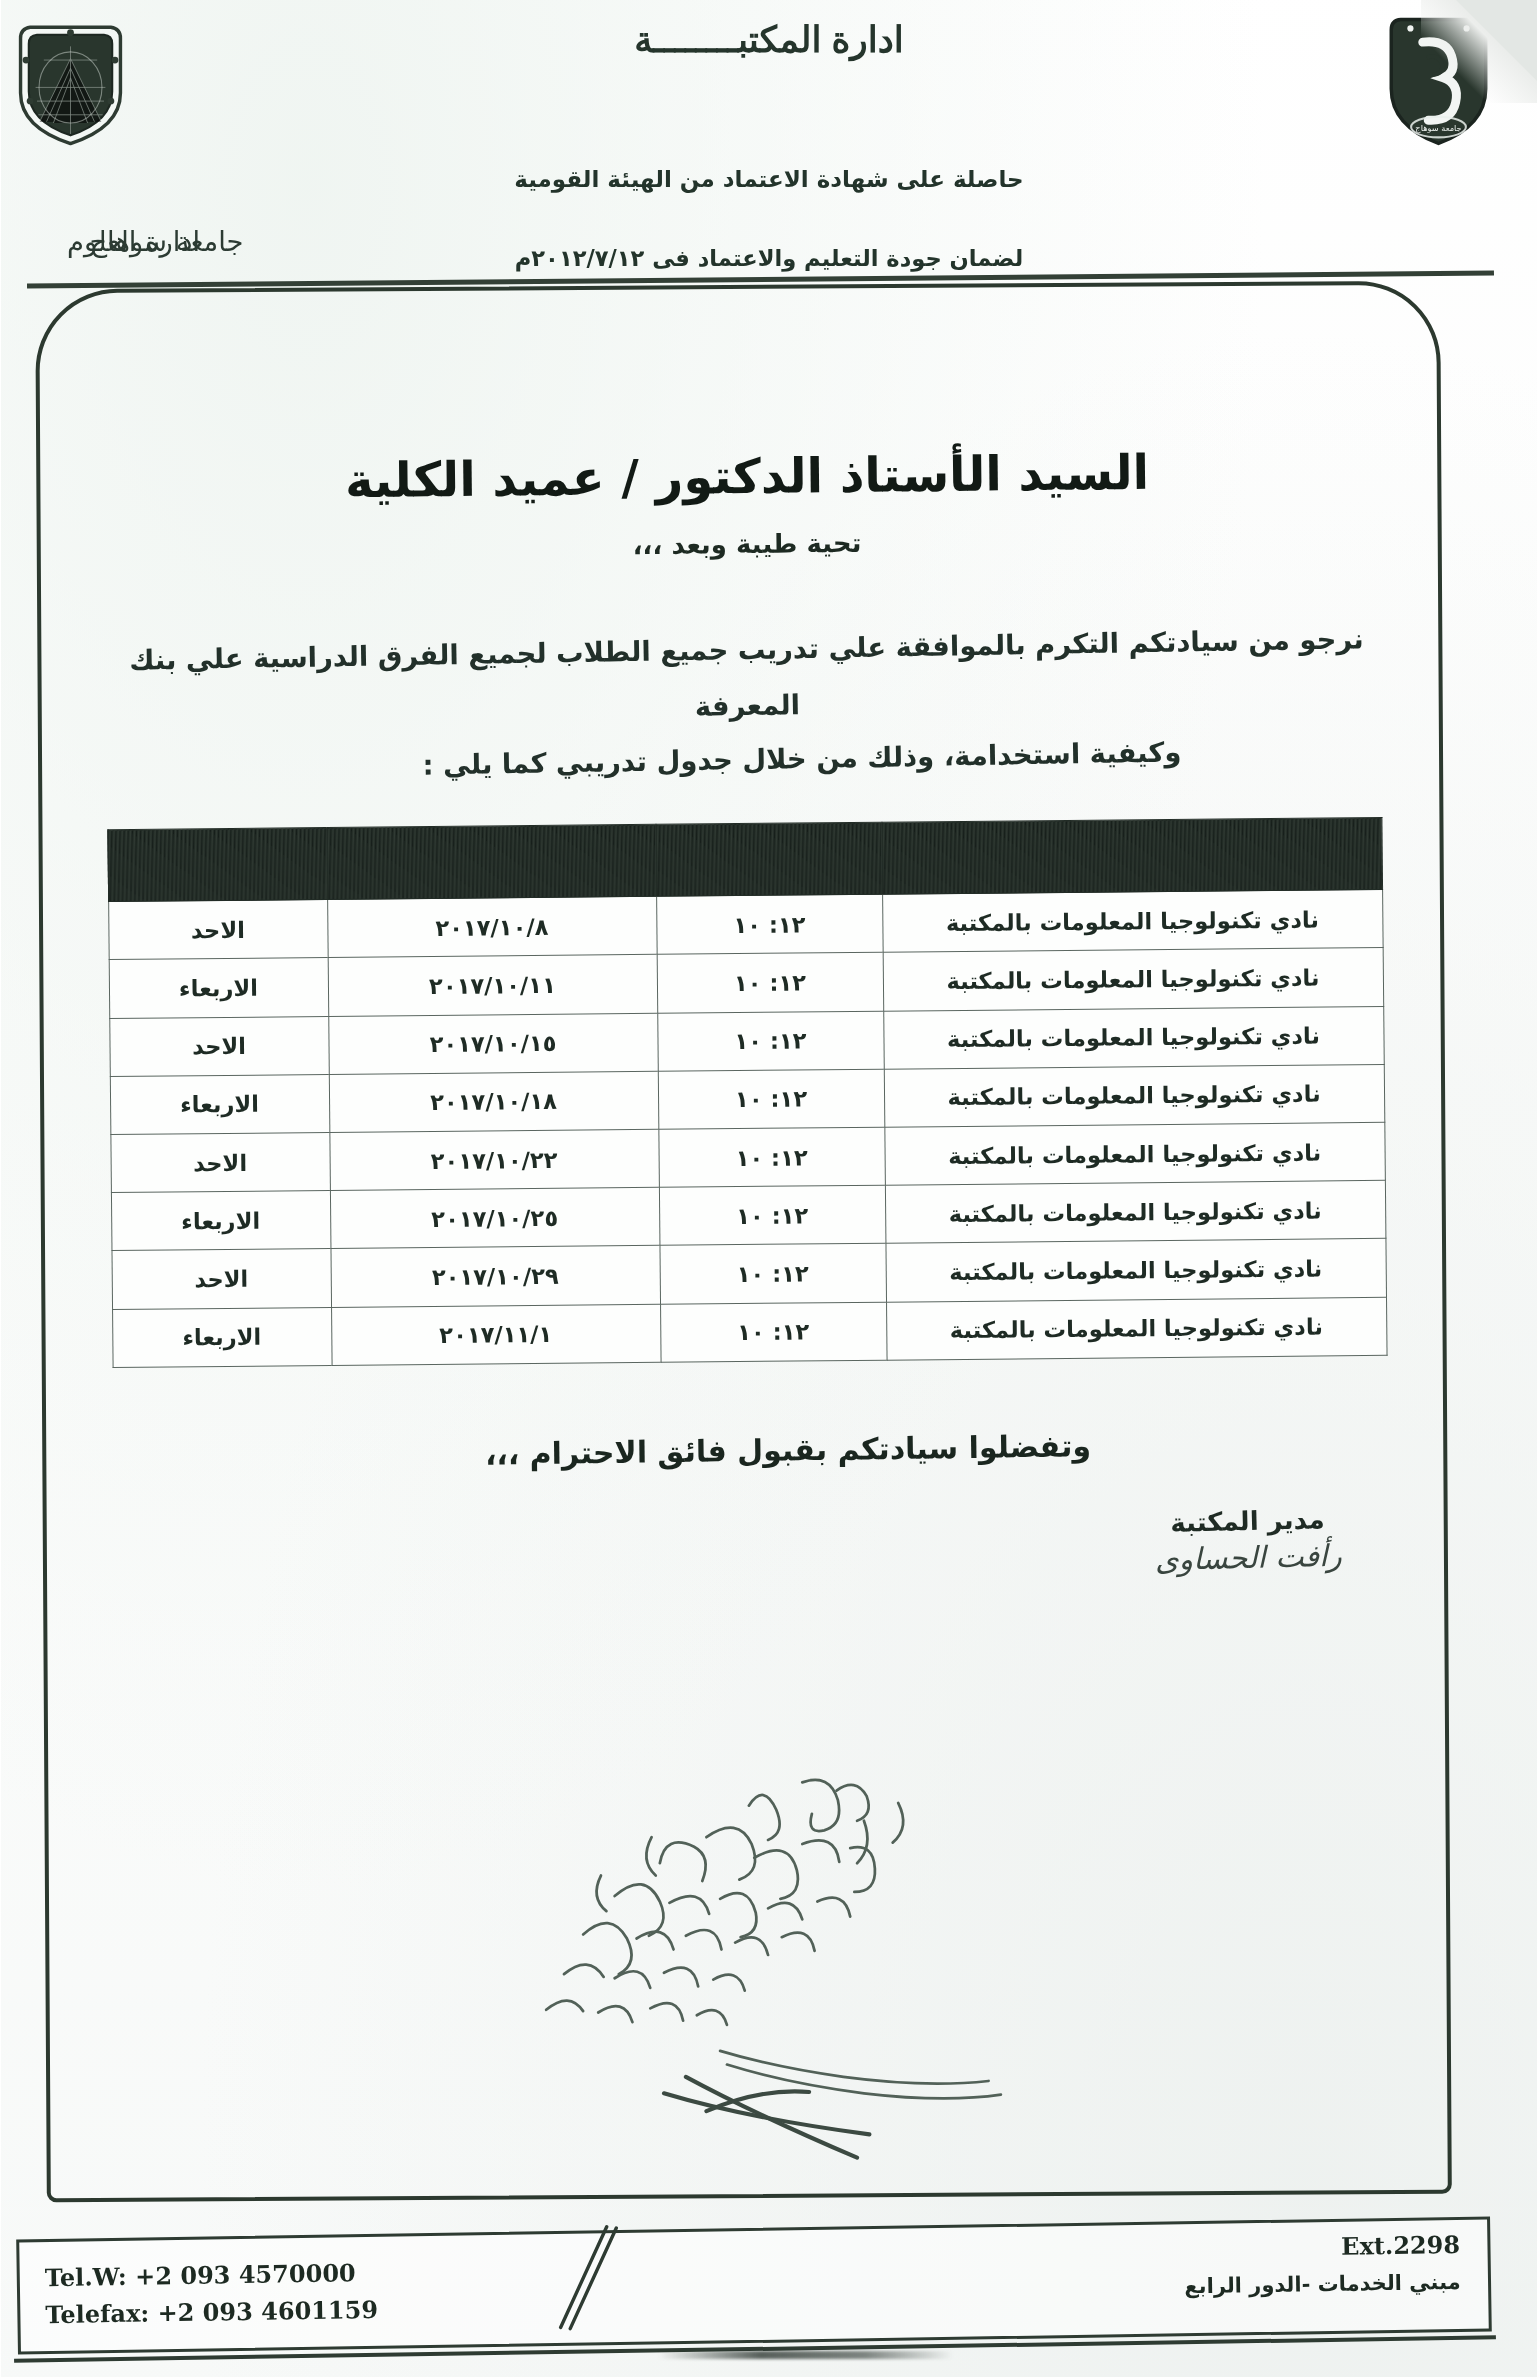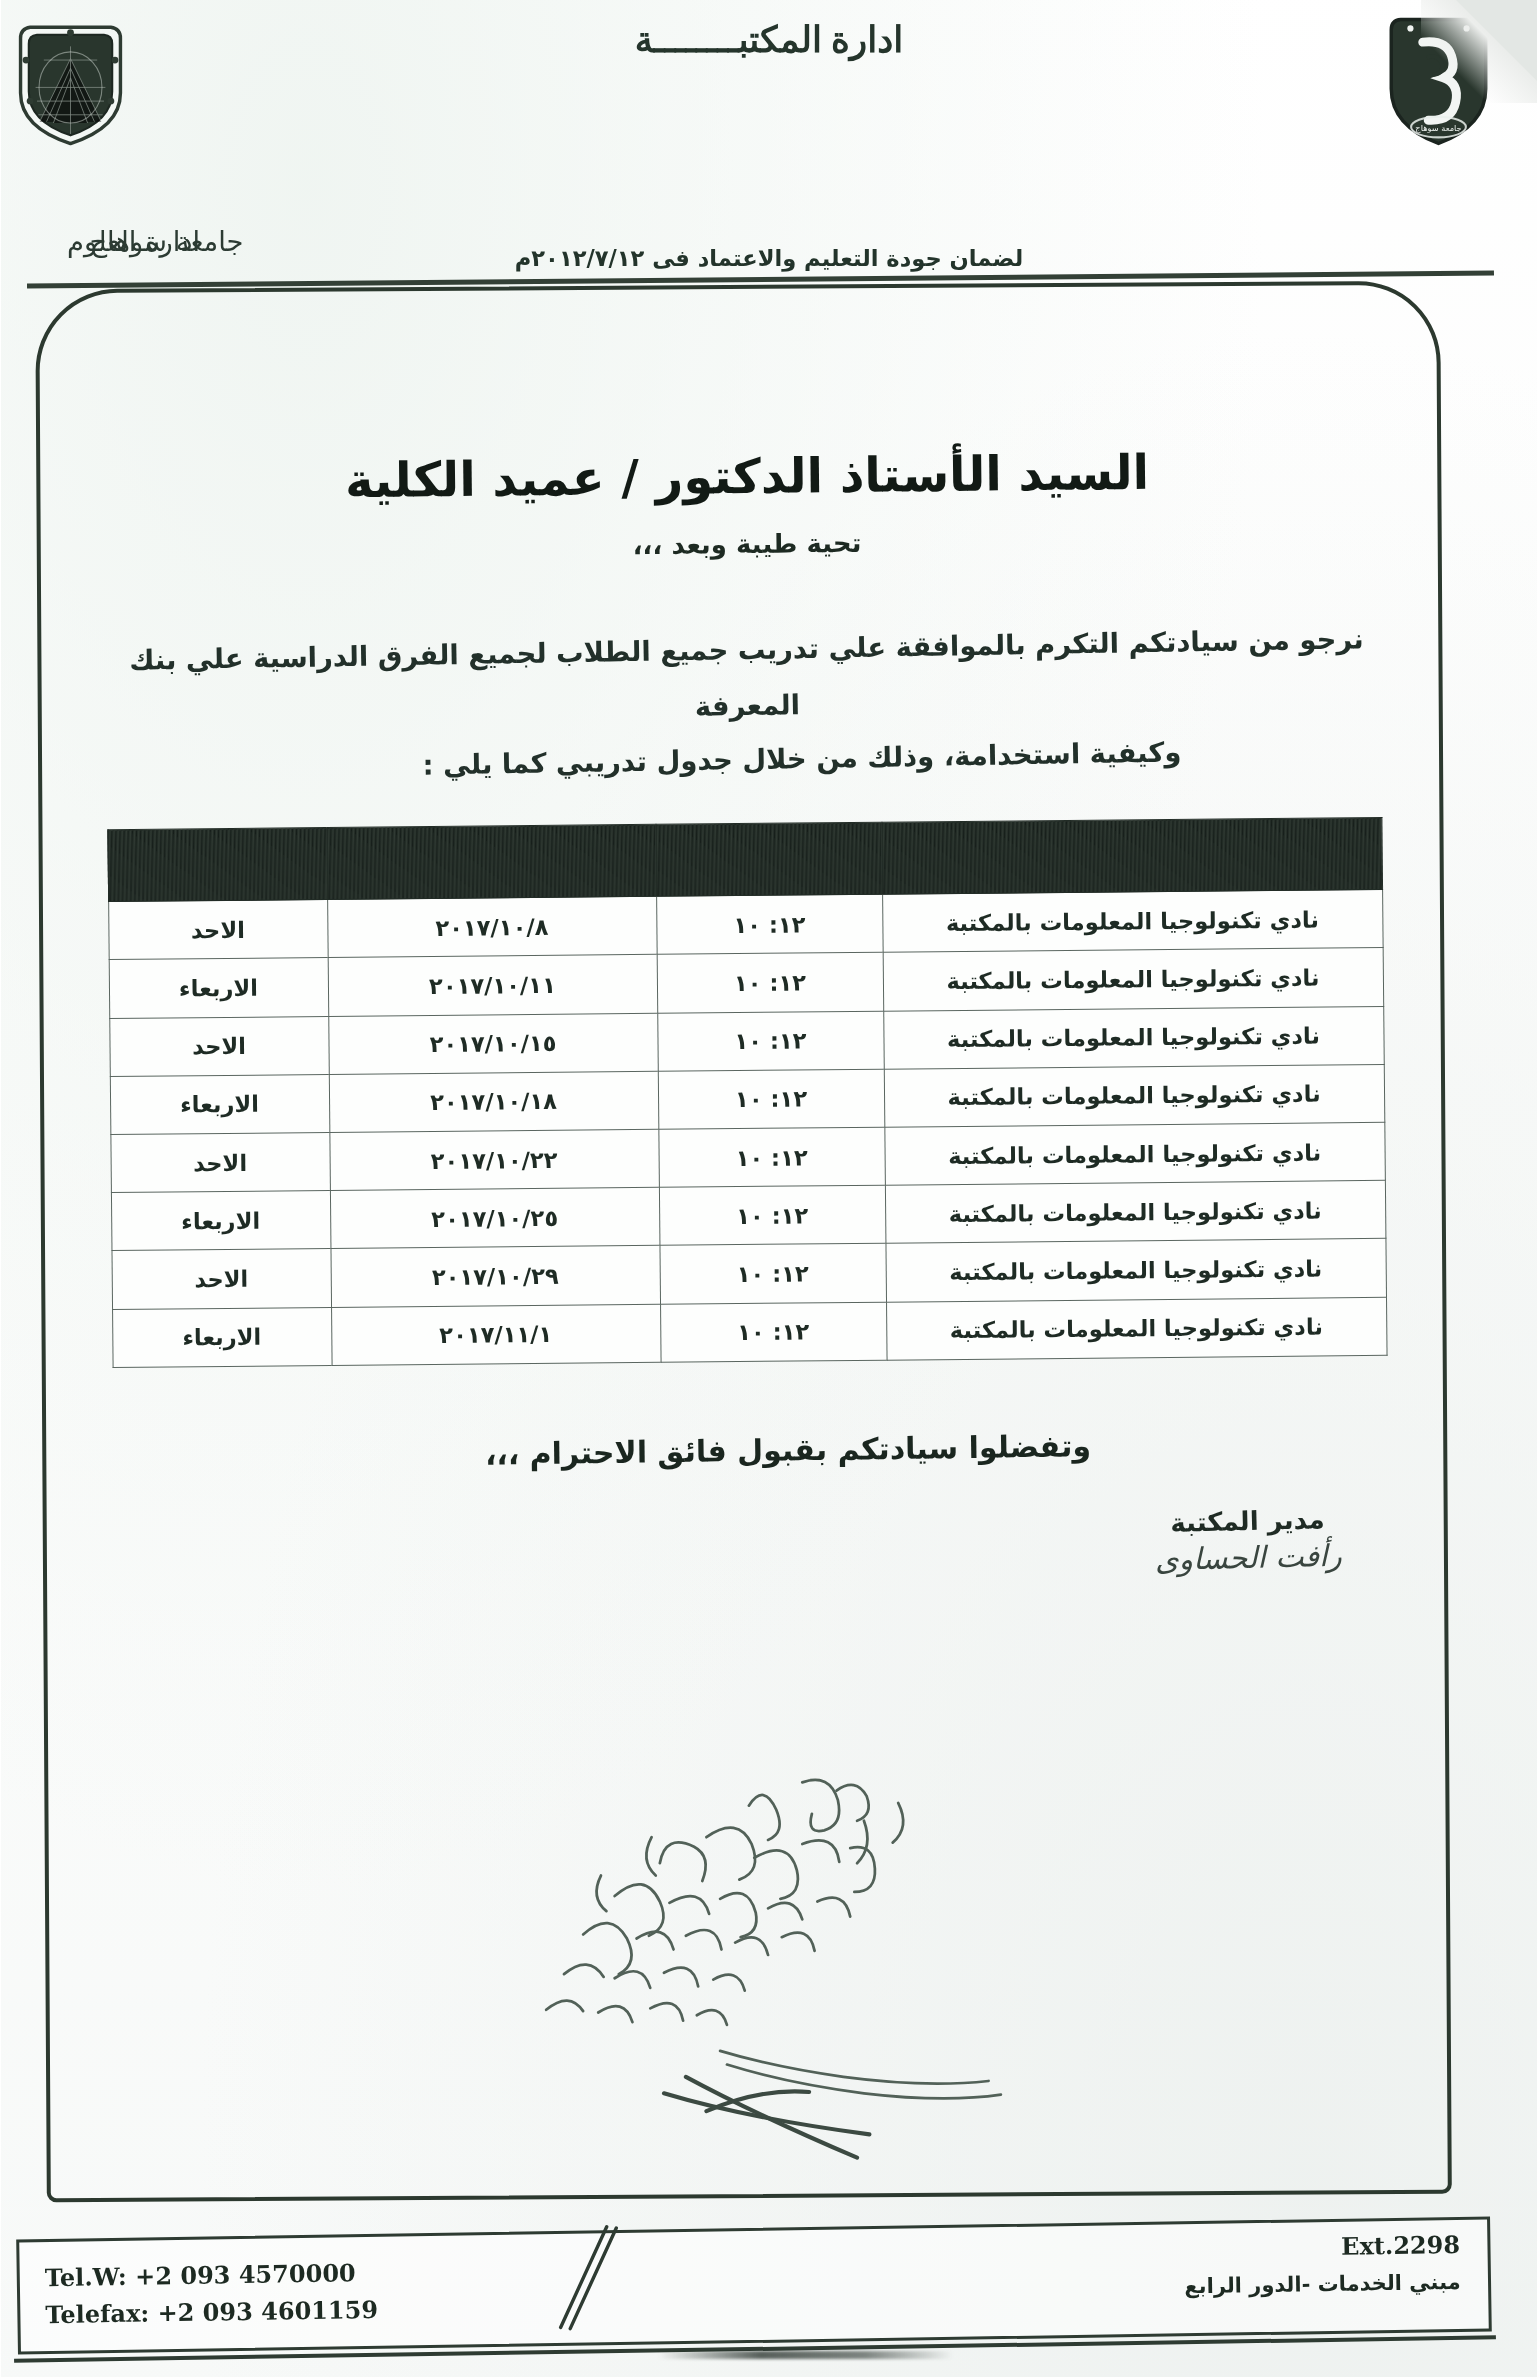--- a/index.html
+++ b/index.html
@@ -65,21 +65,21 @@
 
   .hdr-title {
     position: absolute;
     top: 19px;
     left: 0; right: 0;
     text-align: center;
     font-size: 36px;
     font-weight: 700;
     letter-spacing: 0px;
     color: #25352c;
-    font-family: Liberation Serif, serif;
+    font-family: Liberation Sans, sans-serif;
   }
   .hdr-line2 {
     position: absolute;
     top: 166px;
     left: 0; right: 0;
     text-align: center;
     font-size: 23px;
     font-weight: 700;
     color: #23342b;
   }
@@ -356,20 +356,21 @@
       <path d="M16 26 Q16 12 30 11 L140 11 Q154 12 154 26 L154 112 Q154 166 85 192 Q16 166 16 112 Z" fill="#29362d" stroke="#1b241f" stroke-width="5"></path>
       <path d="M62 44 Q96 40 104 64 Q112 88 92 96 Q116 104 110 132 Q104 160 70 158" fill="none" stroke="#f2f5f3" stroke-width="13" stroke-linecap="round"></path>
       <path d="M68 66 Q86 62 90 76 Q94 90 76 92" fill="none" stroke="#29362d" stroke-width="6"></path>
       <ellipse cx="85" cy="168" rx="40" ry="15" fill="none" stroke="#e9eeeb" stroke-width="3" opacity="0.85"></ellipse>
       <text x="85" y="174" font-size="12" fill="#eef2ef" text-anchor="middle" font-family="DejaVu Sans, sans-serif">جامعة سوهاج</text>
       <circle cx="44" cy="24" r="4.5" fill="#f0f3f1"></circle>
       <circle cx="126" cy="24" r="4.5" fill="#f0f3f1"></circle>
     </svg>
 
     <div class="hdr-title">ادارة المكتبــــــــة</div>
+    <div class="hdr-line2">حاصلة على شهادة الاعتماد من الهيئة القومية</div>
     <div class="hdr-line3">لضمان جودة التعليم والاعتماد فى ٢٠١٢/٧/١٢م</div>
     <div class="hdr-univ">جامعة سوهاج</div>
     <div class="hdr-fac">ادارة العلوم</div>
   </div>
 
   <div class="frame-rule"></div>
   <div class="body-frame"></div>
 
   <div class="content">
 

